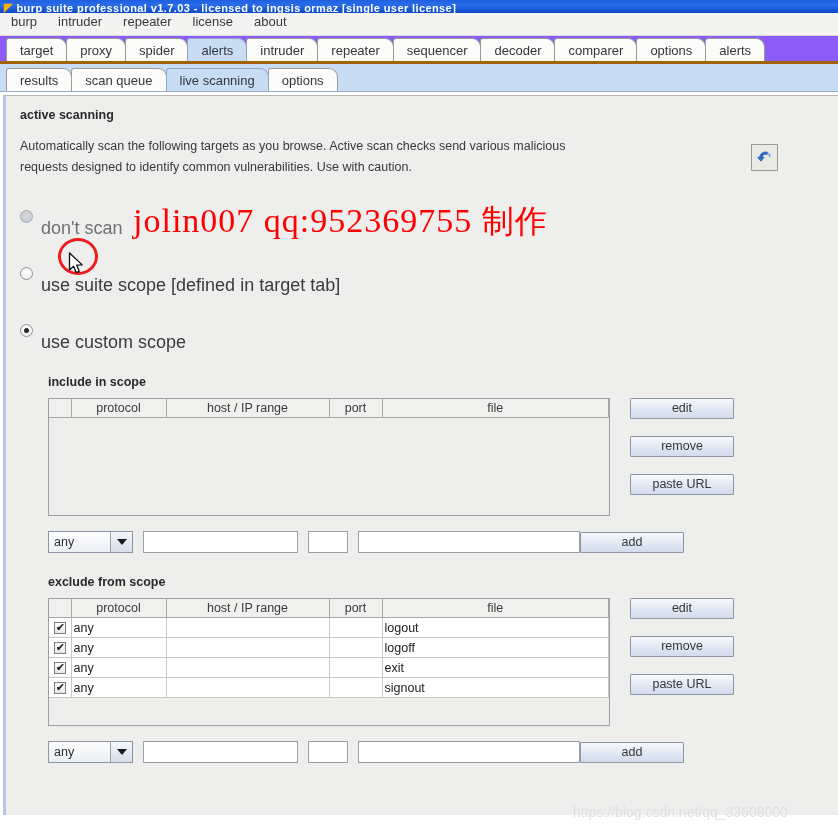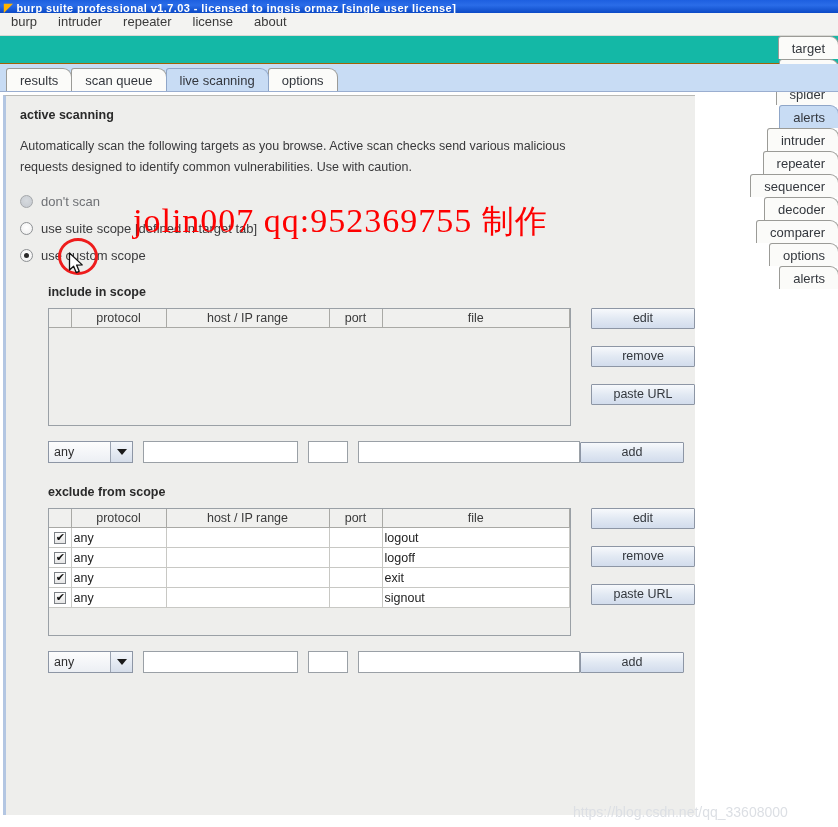--- a/index.html
+++ b/index.html
@@ -68,23 +68,22 @@
   .tabstrip {
     position: relative;
     display: flex;
     align-items: flex-end;
     height: 28px;
     background: #f0f0ee;
     padding-left: 6px;
     box-sizing: border-box;
   }
   .tabstrip.level1 {
-    background: #14b8a6;
-    border-bottom: 1px solid #a16207;
-    flex-direction: column;
+    background: #8b5cf6;
+    border-bottom: 3px solid #a16207;
   }
   .tabstrip.level2 {
     background: #c8dcf4;
     border-bottom: 1px solid #9aaed0;
     padding-left: 6px;
     align-items: flex-end;
   }
   .tab {
     position: relative;
     height: 23px;
@@ -113,21 +112,21 @@
   .tabstrip.level2 .tab.active {
     background: #c8dcf4;
     border-color: #8fa6c8;
     z-index: 3;
   }
 
   
   .content {
     position: relative;
     margin: 3px 0 0 3px;
-    width: 692px;
+    width: 836px;
     height: 720px;
     background: #eeeeec;
     border-left: 3px solid #b3c6e2;
     border-top: 1px solid #b9b9b5;
     box-sizing: border-box;
     overflow: hidden;
     padding: 12px 0 5px 14px;
   }
 
   .section-title {
@@ -188,24 +187,25 @@
     content: "";
     position: absolute;
     left: 3px;
     top: 3px;
     width: 5px;
     height: 5px;
     border-radius: 50%;
     background: #2a2a2a;
   }
   .radio-label {
-    font-size: 13px;
+    font-size: 18px;
     color: #3b3b3d;
     cursor: default;
     white-space: nowrap;
+    margin-top: 24px;
   }
   .radio-label.dim { color: #6e7074; }
 
   
   .group { margin-top: 22px; margin-left: 28px; }
   .group-title {
     font-size: 12.5px;
     font-weight: bold;
     color: #2a2a2a;
     margin-bottom: 9px;

